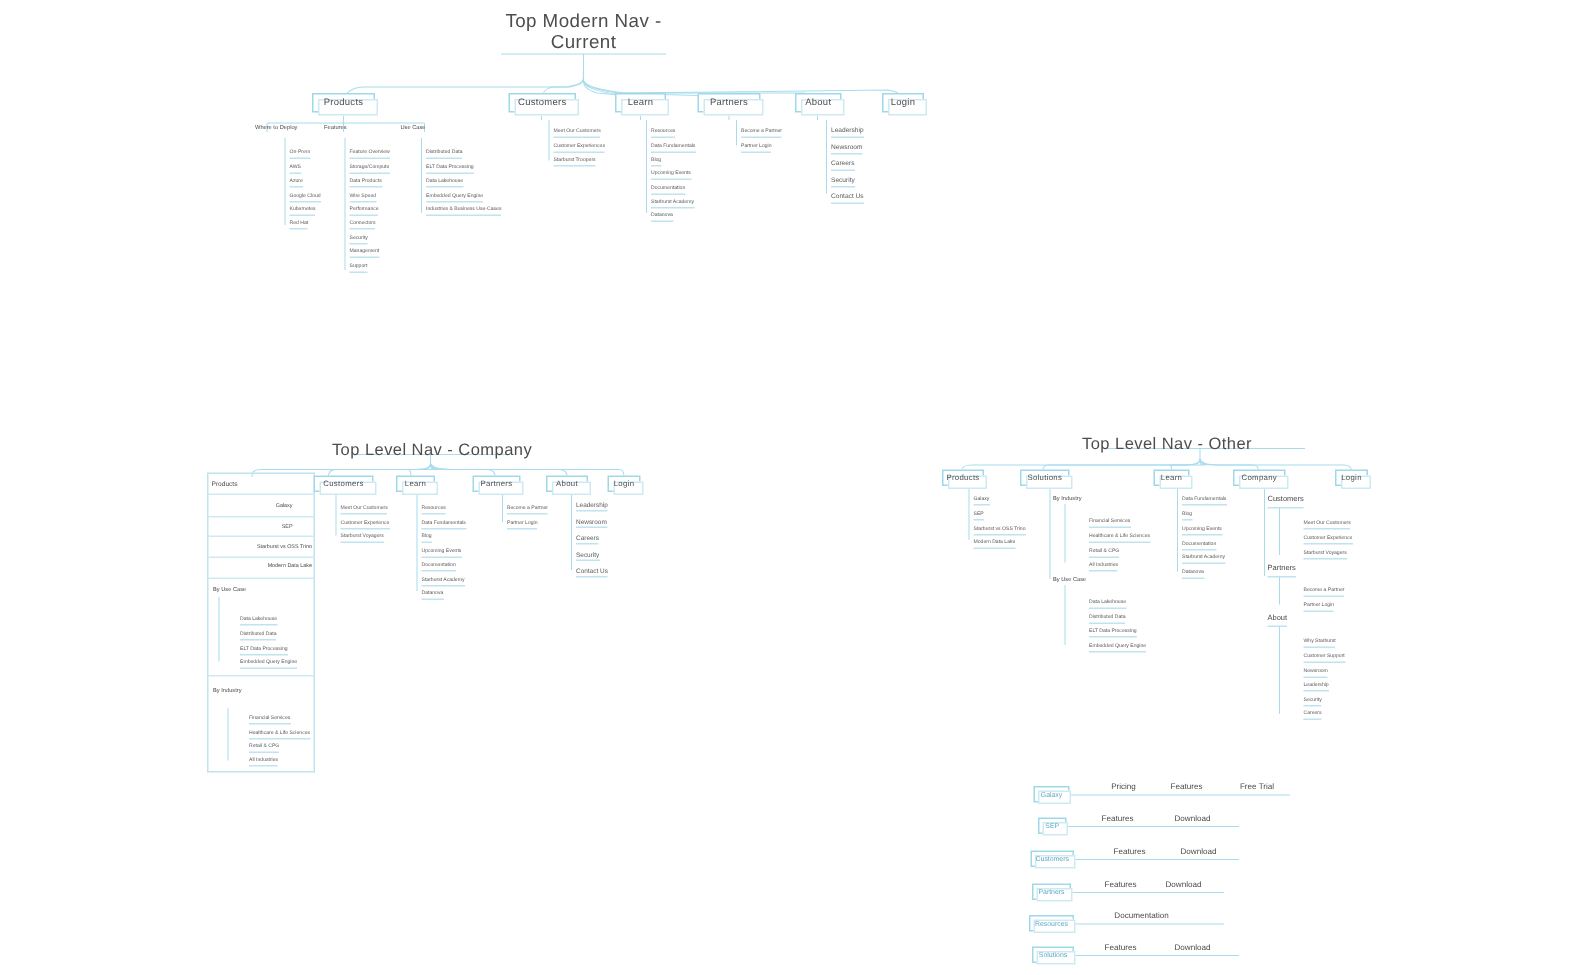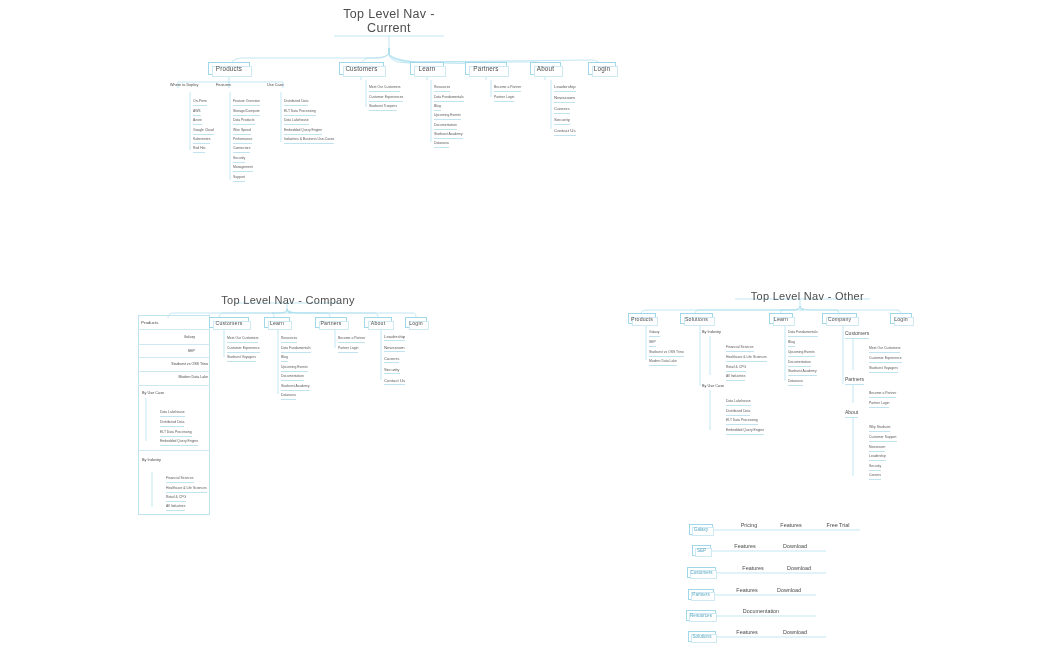--- a/index.html
+++ b/index.html
@@ -212,21 +212,21 @@
 
       <line x1="713" y1="530" x2="860" y2="530"></line>
       <line x1="711" y1="551" x2="826" y2="551"></line>
       <line x1="716" y1="573" x2="826" y2="573"></line>
       <line x1="711" y1="595" x2="816" y2="595"></line>
       <line x1="716" y1="616" x2="816" y2="616"></line>
       <line x1="714" y1="637" x2="826" y2="637"></line>
     </g>
   </svg>
 
-  <div class="title" style="left:309px;top:7px;width:160px;">Top Level Nav -
+  <div class="title" style="left:309px;top:7px;width:160px;">Top Modern Nav -
 Current</div>
 
   <div class="node card l1" style="left:208px;top:62px;width:42px;">Products</div>
   <div class="node card l1" style="left:339px;top:62px;width:45px;">Customers</div>
   <div class="node card l1" style="left:410px;top:62px;width:34px;">Learn</div>
   <div class="node card l1" style="left:465px;top:62px;width:42px;">Partners</div>
   <div class="node card l1" style="left:530px;top:62px;width:31px;">About</div>
   <div class="node card l1" style="left:588px;top:62px;width:28px;">Login</div>
 
   <div class="sect" style="left:170px;top:84px;">Where to Deploy</div>
@@ -325,21 +325,21 @@
 
   <div class="leaf" style="left:338px;top:337px;">Become a Partner</div>
   <div class="leaf" style="left:338px;top:347px;">Partner Login</div>
 
   <div class="leaf wide" style="left:384px;top:335px;font-size:4.3px;">Leadership</div>
   <div class="leaf wide" style="left:384px;top:346px;font-size:4.3px;">Newsroom</div>
   <div class="leaf wide" style="left:384px;top:357px;font-size:4.3px;">Careers</div>
   <div class="leaf wide" style="left:384px;top:368px;font-size:4.3px;">Security</div>
   <div class="leaf wide" style="left:384px;top:379px;font-size:4.3px;">Contact Us</div>
 
-  <div class="title sm" style="left:724px;top:290px;width:140px;text-align:right;">Top Level Nav - Other</div>
+  <div class="title sm" style="left:708px;top:290px;width:140px;">Top Level Nav - Other</div>
 
   <div class="node card l1" style="left:628px;top:313px;width:28px;height:11px;font-size:5.2px;">Products</div>
   <div class="node card l1" style="left:680px;top:313px;width:33px;height:11px;font-size:5.2px;">Solutions</div>
   <div class="node card l1" style="left:769px;top:313px;width:24px;height:11px;font-size:5.2px;">Learn</div>
   <div class="node card l1" style="left:822px;top:313px;width:35px;height:11px;font-size:5.2px;">Company</div>
   <div class="node card l1" style="left:890px;top:313px;width:22px;height:11px;font-size:5.2px;">Login</div>
 
   <div class="leaf" style="left:649px;top:331px;">Galaxy</div>
   <div class="leaf" style="left:649px;top:341px;">SEP</div>
   <div class="leaf" style="left:649px;top:351px;">Starburst vs OSS Trino</div>

